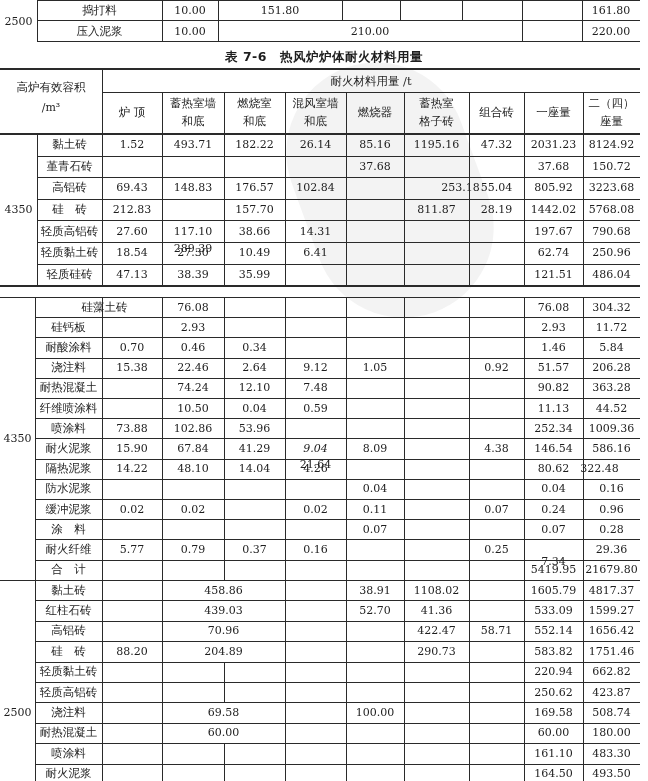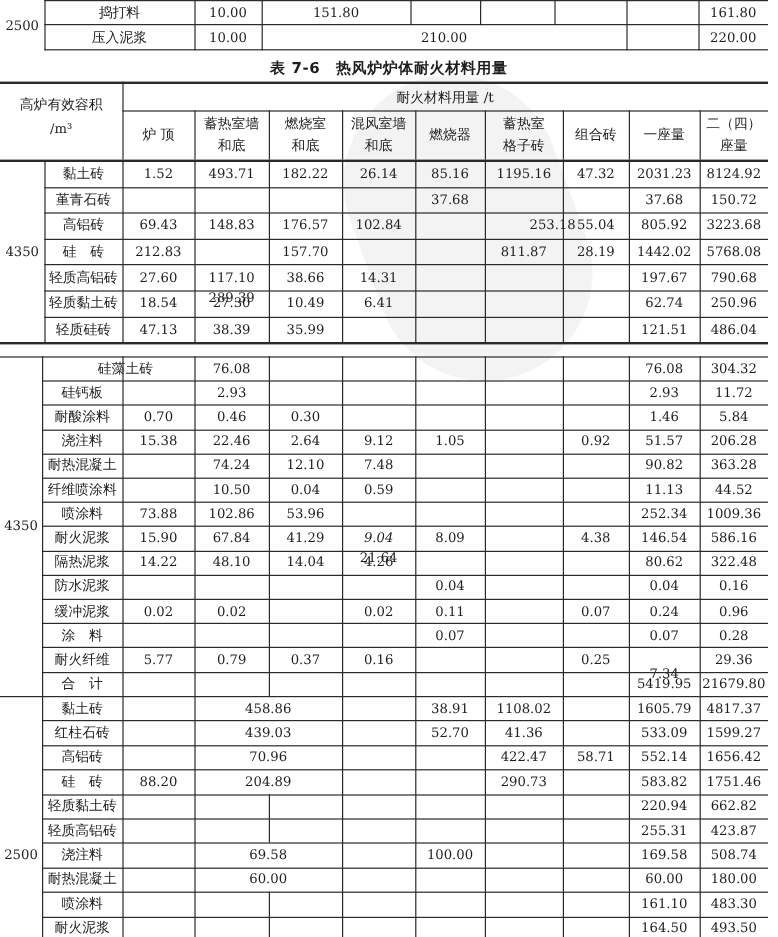--- a/index.html
+++ b/index.html
@@ -195,21 +195,21 @@
     <div class="cell" style="left:285px;width:61px;top:317.2px;height:20.19999999999999px;"></div>
     <div class="cell" style="left:346px;width:58px;top:317.2px;height:20.19999999999999px;"></div>
     <div class="cell" style="left:404px;width:65px;top:317.2px;height:20.19999999999999px;"></div>
     <div class="cell" style="left:469px;width:55px;top:317.2px;height:20.19999999999999px;"></div>
     <div class="cell" style="left:524px;width:59px;top:317.2px;height:20.19999999999999px;">2.93</div>
     <div class="cell" style="left:583px;width:57px;top:317.2px;height:20.19999999999999px;">11.72</div>
     <div class="hl" style="left:35px;width:605px;top:337px;"></div>
     <div class="cell name" style="left:35px;width:67px;top:337.4px;height:20.19999999999999px;">耐酸涂料</div>
     <div class="cell" style="left:102px;width:60px;top:337.4px;height:20.19999999999999px;">0.70</div>
     <div class="cell" style="left:162px;width:62px;top:337.4px;height:20.19999999999999px;">0.46</div>
-    <div class="cell" style="left:224px;width:61px;top:337.4px;height:20.19999999999999px;">0.30</div>
+    <div class="cell" style="left:224px;width:61px;top:337.4px;height:20.19999999999999px;">0.34</div>
     <div class="cell" style="left:285px;width:61px;top:337.4px;height:20.19999999999999px;"></div>
     <div class="cell" style="left:346px;width:58px;top:337.4px;height:20.19999999999999px;"></div>
     <div class="cell" style="left:404px;width:65px;top:337.4px;height:20.19999999999999px;"></div>
     <div class="cell" style="left:469px;width:55px;top:337.4px;height:20.19999999999999px;"></div>
     <div class="cell" style="left:524px;width:59px;top:337.4px;height:20.19999999999999px;">1.46</div>
     <div class="cell" style="left:583px;width:57px;top:337.4px;height:20.19999999999999px;">5.84</div>
     <div class="hl" style="left:35px;width:605px;top:358px;"></div>
     <div class="cell name" style="left:35px;width:67px;top:357.6px;height:20.19999999999999px;">浇注料</div>
     <div class="cell" style="left:102px;width:60px;top:357.6px;height:20.19999999999999px;">15.38</div>
     <div class="cell" style="left:162px;width:62px;top:357.6px;height:20.19999999999999px;">22.46</div>
@@ -267,21 +267,21 @@
     <div class="hl" style="left:35px;width:605px;top:459px;"></div>
     <div class="cell name" style="left:35px;width:67px;top:458.6px;height:20.19999999999999px;">隔热泥浆</div>
     <div class="cell" style="left:102px;width:60px;top:458.6px;height:20.19999999999999px;">14.22</div>
     <div class="cell" style="left:162px;width:62px;top:458.6px;height:20.19999999999999px;">48.10</div>
     <div class="cell" style="left:224px;width:61px;top:458.6px;height:20.19999999999999px;">14.04</div>
     <div class="cell" style="left:285px;width:61px;top:458.6px;height:20.19999999999999px;">4.26</div>
     <div class="cell" style="left:346px;width:58px;top:458.6px;height:20.19999999999999px;"></div>
     <div class="cell" style="left:404px;width:65px;top:458.6px;height:20.19999999999999px;"></div>
     <div class="cell" style="left:469px;width:55px;top:458.6px;height:20.19999999999999px;"></div>
     <div class="cell" style="left:524px;width:59px;top:458.6px;height:20.19999999999999px;">80.62</div>
-    <div class="cell" style="left:583px;width:57px;top:458.6px;height:20.19999999999999px;text-align:right;">322.48</div>
+    <div class="cell" style="left:571px;width:57px;top:458.6px;height:20.19999999999999px;text-align:right;">322.48</div>
     <div class="hl" style="left:35px;width:605px;top:479px;"></div>
     <div class="cell name" style="left:35px;width:67px;top:478.79999999999995px;height:20.19999999999999px;">防水泥浆</div>
     <div class="cell" style="left:102px;width:60px;top:478.79999999999995px;height:20.19999999999999px;"></div>
     <div class="cell" style="left:162px;width:62px;top:478.79999999999995px;height:20.19999999999999px;"></div>
     <div class="cell" style="left:224px;width:61px;top:478.79999999999995px;height:20.19999999999999px;"></div>
     <div class="cell" style="left:285px;width:61px;top:478.79999999999995px;height:20.19999999999999px;"></div>
     <div class="cell" style="left:346px;width:58px;top:478.79999999999995px;height:20.19999999999999px;">0.04</div>
     <div class="cell" style="left:404px;width:65px;top:478.79999999999995px;height:20.19999999999999px;"></div>
     <div class="cell" style="left:469px;width:55px;top:478.79999999999995px;height:20.19999999999999px;"></div>
     <div class="cell" style="left:524px;width:59px;top:478.79999999999995px;height:20.19999999999999px;">0.04</div>
@@ -381,21 +381,21 @@
     <div class="cell" style="left:524px;width:59px;top:641.2px;height:20.399999999999977px;">583.82</div>
     <div class="cell" style="left:583px;width:57px;top:641.2px;height:20.399999999999977px;">1751.46</div>
     <div class="hl" style="left:35px;width:605px;top:662px;"></div>
     <div class="cell name" style="left:35px;width:67px;top:661.6px;height:20.399999999999977px;">轻质黏土砖</div>
     <div class="vl" style="left:224px;top:662px;height:20px;"></div>
     <div class="cell" style="left:524px;width:59px;top:661.6px;height:20.399999999999977px;">220.94</div>
     <div class="cell" style="left:583px;width:57px;top:661.6px;height:20.399999999999977px;">662.82</div>
     <div class="hl" style="left:35px;width:605px;top:682px;"></div>
     <div class="cell name" style="left:35px;width:67px;top:682px;height:20.399999999999977px;">轻质高铝砖</div>
     <div class="vl" style="left:224px;top:682px;height:20px;"></div>
-    <div class="cell" style="left:524px;width:59px;top:682px;height:20.399999999999977px;">255.31</div>
+    <div class="cell" style="left:524px;width:59px;top:682px;height:20.399999999999977px;">250.62</div>
     <div class="cell" style="left:583px;width:57px;top:682px;height:20.399999999999977px;">423.87</div>
     <div class="hl" style="left:35px;width:605px;top:702px;"></div>
     <div class="cell name" style="left:35px;width:67px;top:702.4px;height:20.399999999999977px;">浇注料</div>
     <div class="cell" style="left:162px;width:123px;top:702.4px;height:20.399999999999977px;">69.58</div>
     <div class="cell" style="left:102px;width:60px;top:702.4px;height:20.399999999999977px;"></div>
     <div class="cell" style="left:285px;width:61px;top:702.4px;height:20.399999999999977px;"></div>
     <div class="cell" style="left:346px;width:58px;top:702.4px;height:20.399999999999977px;">100.00</div>
     <div class="cell" style="left:404px;width:65px;top:702.4px;height:20.399999999999977px;"></div>
     <div class="cell" style="left:469px;width:55px;top:702.4px;height:20.399999999999977px;"></div>
     <div class="cell" style="left:524px;width:59px;top:702.4px;height:20.399999999999977px;">169.58</div>

